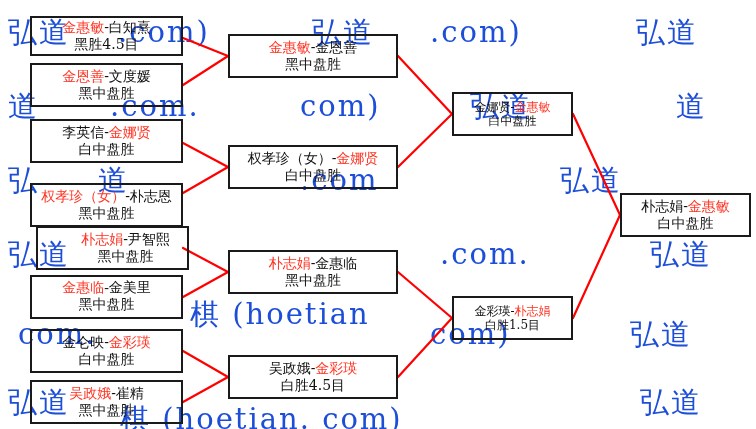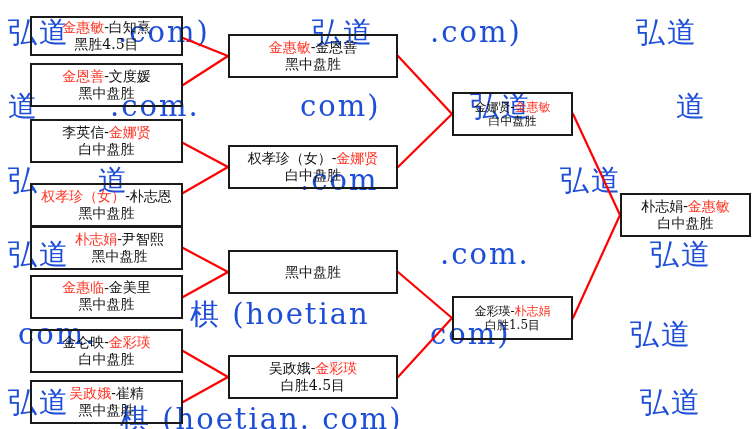--- a/index.html
+++ b/index.html
@@ -155,21 +155,21 @@
       <div class="result">黑中盘胜</div>
     </div>
     <div class="match r1" style="left: 30px; top: 119px; width: 153px; height: 44px;">
       <div class="pairing"><span class="lose">李英信</span><span class="dash">-</span><span class="win">金娜贤</span></div>
       <div class="result">白中盘胜</div>
     </div>
     <div class="match r1" style="left: 30px; top: 183px; width: 153px; height: 44px; justify-content: center;">
       <div class="pairing"><span class="win">权孝珍（女）</span><span class="dash">-</span><span class="lose">朴志恩</span></div>
       <div class="result">黑中盘胜</div>
     </div>
-    <div class="match r1" style="left: 30px; top: 226px; width: 153px; height: 44px; padding-left: 26px;">
+    <div class="match r1" style="left: 36px; top: 226px; width: 153px; height: 44px; padding-left: 26px;">
       <div class="pairing"><span class="win">朴志娟</span><span class="dash">-</span><span class="lose">尹智熙</span></div>
       <div class="result">黑中盘胜</div>
     </div>
     <div class="match r1" style="left: 30px; top: 275px; width: 153px; height: 44px; font-family: Liberation Serif, serif;">
       <div class="pairing"><span class="win">金惠临</span><span class="dash">-</span><span class="lose">金美里</span></div>
       <div class="result">黑中盘胜</div>
     </div>
     <div class="match r1" style="left: 30px; top: 329px; width: 153px; height: 44px;">
       <div class="pairing"><span class="lose">金仑映</span><span class="dash">-</span><span class="win">金彩瑛</span></div>
       <div class="result">白中盘胜</div>
@@ -180,20 +180,21 @@
     </div>
     <div class="match r2" style="left: 228px; top: 34px; width: 170px; height: 44px;">
       <div class="pairing"><span class="win">金惠敏</span><span class="dash">-</span><span class="lose">金恩善</span></div>
       <div class="result">黑中盘胜</div>
     </div>
     <div class="match r2" style="left: 228px; top: 145px; width: 170px; height: 44px;">
       <div class="pairing"><span class="lose">权孝珍（女）</span><span class="dash">-</span><span class="win">金娜贤</span></div>
       <div class="result">白中盘胜</div>
     </div>
     <div class="match r2" style="left: 228px; top: 250px; width: 170px; height: 44px;">
+      <div class="pairing"><span class="win">朴志娟</span><span class="dash">-</span><span class="lose">金惠临</span></div>
       <div class="result">黑中盘胜</div>
     </div>
     <div class="match r2" style="left: 228px; top: 355px; width: 170px; height: 44px;">
       <div class="pairing"><span class="lose">吴政娥</span><span class="dash">-</span><span class="win">金彩瑛</span></div>
       <div class="result">白胜4.5目</div>
     </div>
     <div class="match r3" style="left: 452px; top: 92px; width: 121px; height: 44px;">
       <div class="pairing"><span class="lose">金娜贤</span><span class="dash">-</span><span class="win">金惠敏</span></div>
       <div class="result">白中盘胜</div>
     </div>

